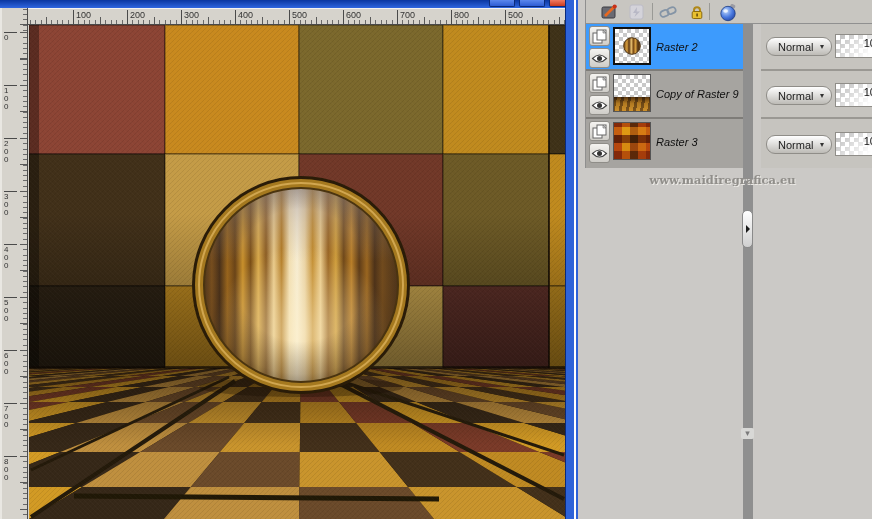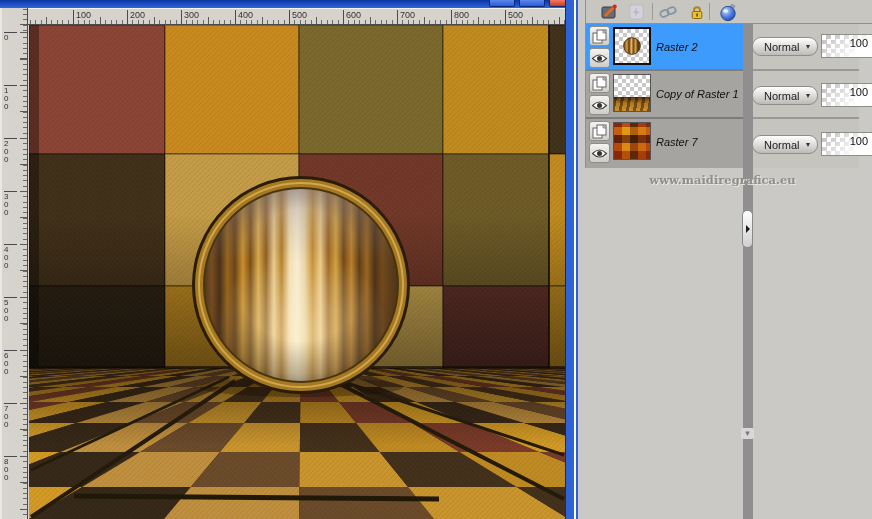--- a/index.html
+++ b/index.html
@@ -76,21 +76,21 @@
   .layer-label{position:absolute;left:70px;top:0;height:45px;display:flex;align-items:center;
                font-size:11px;color:#101010;white-space:nowrap;}
 
   .splitter{position:absolute;left:165px;top:24px;width:10px;height:495px;background:#8f8f8f;}
   .split-pill{position:absolute;left:164px;top:210px;width:11px;height:38px;border:1px solid #8a8a8a;border-radius:5px;
               background:linear-gradient(#ffffff,#cfcfcf);display:flex;align-items:center;justify-content:center;}
   .split-tri{width:0;height:0;border-left:4px solid #1a1a1a;border-top:4px solid transparent;border-bottom:4px solid transparent;}
   .split-arrow{position:absolute;left:163px;top:428px;width:13px;height:11px;background:#d8d8d6;border-radius:2px;
                font-family:"DejaVu Sans",sans-serif;font-size:9px;line-height:11px;color:#7a7a7a;text-align:center;}
 
-  .rows-right{position:absolute;left:161px;top:24px;width:112px;height:144px;background:#c6c4bf;}
+  .rows-right{position:absolute;left:175px;top:24px;width:112px;height:144px;background:#c6c4bf;}
   .row-sep-r{position:absolute;left:0;width:112px;height:2px;background:#9a9893;}
   .blend-dd{position:absolute;left:5px;width:66px;height:19px;border:1px solid #8f8d88;border-radius:9px;
             background:linear-gradient(#ffffff,#bdbbb6);font-size:11px;color:#222;
             display:flex;align-items:center;padding-left:11px;}
   .blend-dd .arr{position:absolute;right:7px;font-family:"DejaVu Sans",sans-serif;font-size:8px;color:#333;}
   .opacity-field{position:absolute;left:74px;width:52px;height:24px;border:1px solid #8f8d88;background:#fff;overflow:hidden;}
   .opacity-field::before{content:"";position:absolute;inset:0;
             background:repeating-conic-gradient(#c4c4c4 0% 25%,#ffffff 25% 50%);background-size:9px 9px;
             -webkit-mask-image:linear-gradient(135deg,#000 10%,transparent 75%);
             mask-image:linear-gradient(135deg,#000 10%,transparent 75%);}
@@ -502,40 +502,40 @@
           </div>
           <div class="mini-btn" style="top:24px">
             <svg width="17" height="11">
                 <path d="M1.5 5.5 Q8.5 -1.5 15.5 5.5 Q8.5 12.5 1.5 5.5 Z" fill="#fff" stroke="#444" stroke-width="1.1"></path>
               <circle cx="8.5" cy="5.5" r="2.5" fill="#333"></circle>
               </svg>
           </div>
           <div class="thumb plain">
             <div class="floorstrip"></div>
           </div>
-          <span class="layer-label">Copy of Raster 1</span>
+          <span class="layer-label">Copy of Raster 9</span>
         </div>
         <div class="row-sep-l" style="top:93px"></div>
 
         <div class="layer-row" style="top:95px">
           <div class="mini-btn" style="top:2px">
             <svg width="17" height="17">
                 <rect x="2" y="5" width="9" height="10" fill="#fff" stroke="#666"></rect>
               <rect x="6" y="2" width="9" height="10" fill="#fff" stroke="#666"></rect>
               <path d="M12 2 l3 3 h-3 z" fill="#cfcfcf" stroke="#666" stroke-width="0.6"></path>
               </svg>
           </div>
           <div class="mini-btn" style="top:24px">
             <svg width="17" height="11">
                 <path d="M1.5 5.5 Q8.5 -1.5 15.5 5.5 Q8.5 12.5 1.5 5.5 Z" fill="#fff" stroke="#444" stroke-width="1.1"></path>
               <circle cx="8.5" cy="5.5" r="2.5" fill="#333"></circle>
               </svg>
           </div>
           <div class="thumb plain mosaic"></div>
-          <span class="layer-label">Raster 7</span>
+          <span class="layer-label">Raster 3</span>
         </div>
       </div>
 
       <div class="rows-right">
         <div class="blend-dd" style="top:13px">
           <span>Normal</span>
           <span class="arr">▾</span>
         </div>
         <div class="opacity-field" style="top:10px">
           <span>100</span>

